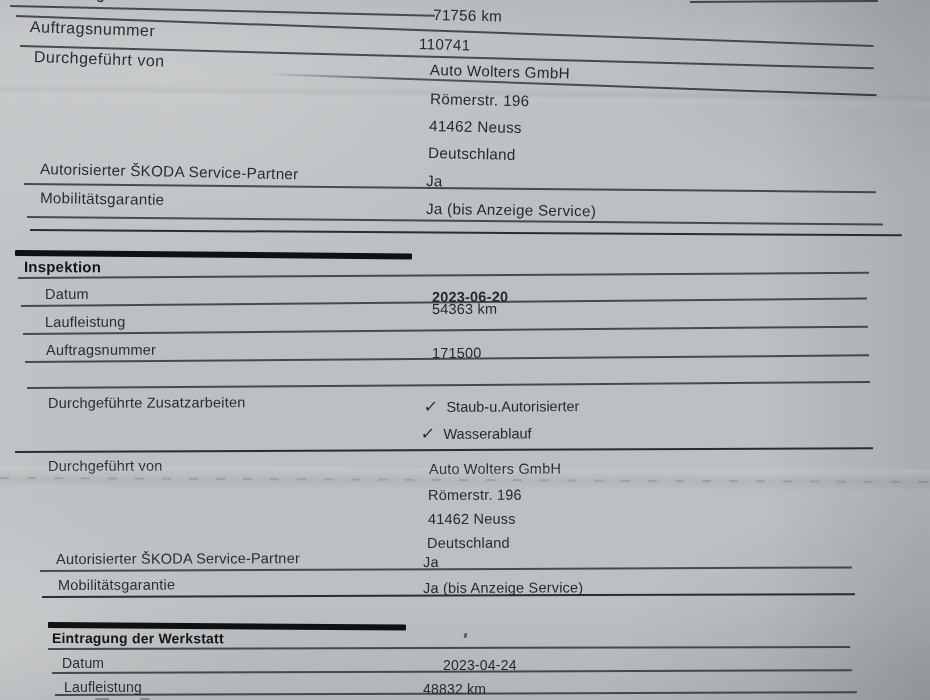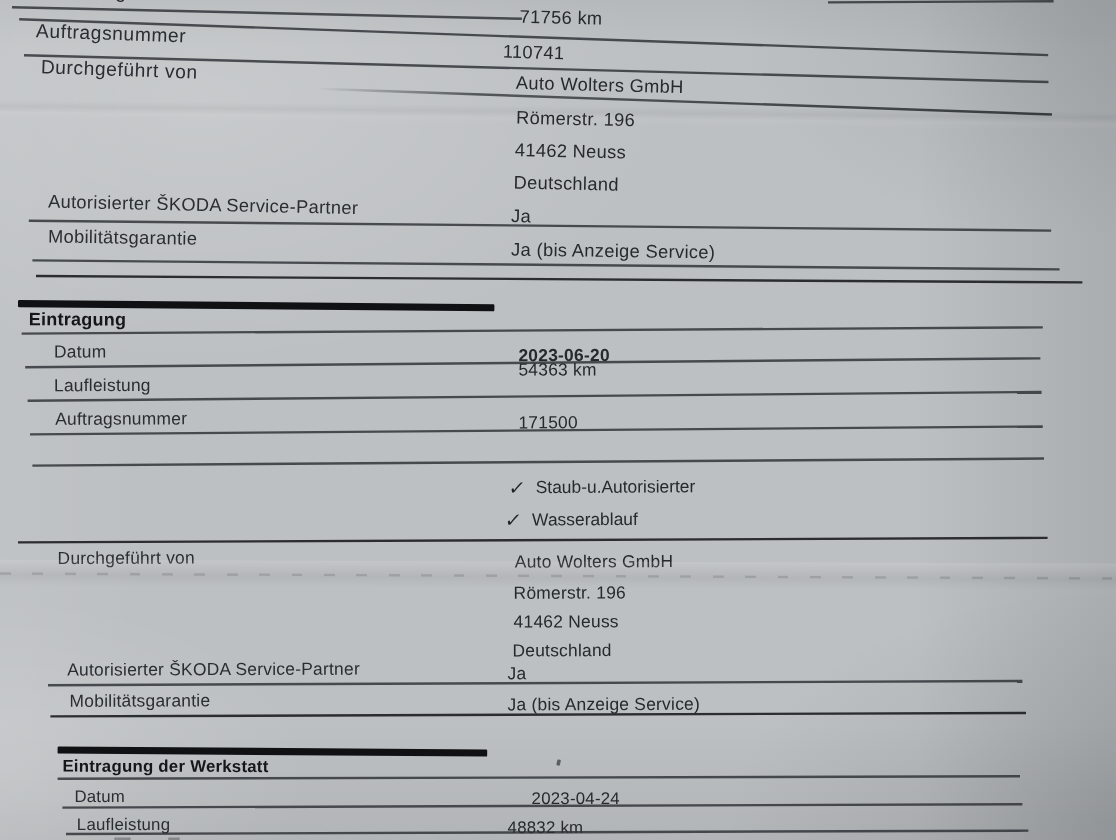--- a/index.html
+++ b/index.html
@@ -88,37 +88,38 @@
   <div class="lbl med" style="left:40px;top:160px;transform:rotate(1.2deg);">Autorisierter ŠKODA Service-Partner</div>
   <div class="val med" style="left:426px;top:172px;transform:rotate(1deg);">Ja</div>
   <div class="rule" style="left:24px;top:183px;width:852px;transform:rotate(0.55deg);"></div>
 
   <div class="lbl med" style="left:40px;top:189px;transform:rotate(0.9deg);">Mobilitätsgarantie</div>
   <div class="val med" style="left:426px;top:200px;transform:rotate(0.8deg);">Ja (bis Anzeige Service)</div>
   <div class="rule" style="left:27px;top:216px;width:856px;transform:rotate(0.5deg);"></div>
   <div class="rule dark" style="left:30px;top:229px;width:872px;transform:rotate(0.35deg);"></div>
 
   <div class="bar" style="left:15px;top:250px;width:397px;transform:rotate(0.5deg);"></div>
-  <div class="hdr" style="left:24px;top:258px;transform:rotate(0.2deg);">Eintragung</div>
+  <div class="hdr" style="left:24px;top:258px;transform:rotate(0.2deg);">Inspektion</div>
   <div class="rule" style="left:18px;top:277px;width:851px;transform:rotate(-0.35deg);"></div>
 
   <div class="lbl" style="left:45px;top:286px;transform:rotate(-0.2deg);">Datum</div>
   <div class="val" style="left:432px;top:289px;transform:rotate(-0.2deg);font-weight:bold;">2023-06-20</div>
   <div class="rule" style="left:21px;top:305px;width:846px;transform:rotate(-0.5deg);"></div>
 
   <div class="lbl" style="left:45px;top:314px;transform:rotate(-0.2deg);">Laufleistung</div>
   <div class="val" style="left:432px;top:301px;transform:rotate(-0.2deg);">54363 km</div>
   <div class="rule" style="left:23px;top:333px;width:845px;transform:rotate(-0.5deg);"></div>
 
   <div class="lbl" style="left:46px;top:342px;transform:rotate(-0.2deg);">Auftragsnummer</div>
   <div class="val" style="left:432px;top:345px;transform:rotate(-0.2deg);">171500</div>
   <div class="rule" style="left:25px;top:361px;width:844px;transform:rotate(-0.45deg);"></div>
 
   <div class="rule" style="left:27px;top:387px;width:843px;transform:rotate(-0.4deg);"></div>
 
+  <div class="lbl" style="left:48px;top:395px;transform:rotate(-0.2deg);">Durchgeführte Zusatzarbeiten</div>
   <div class="checkrow" style="left:424px;top:397px;transform:rotate(-0.3deg);">
     <span class="check">✓</span>
     <span>Staub-u.Autorisierter</span>
   </div>
   <div class="checkrow" style="left:421px;top:424px;transform:rotate(-0.3deg);">
     <span class="check">✓</span>
     <span>Wasserablauf</span>
   </div>
   <div class="rule dark" style="left:15px;top:451px;width:858px;transform:rotate(-0.25deg);"></div>
 

